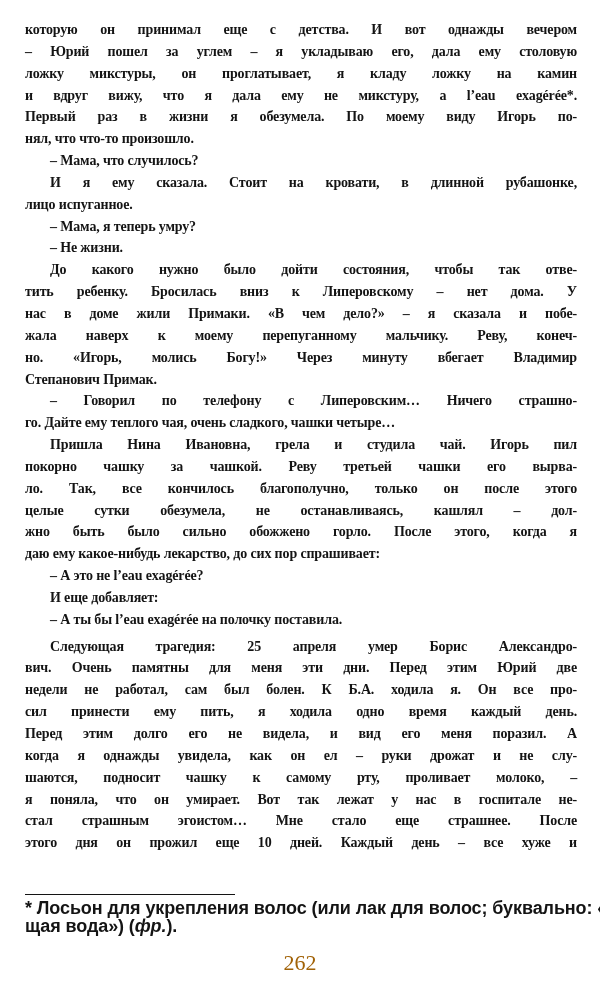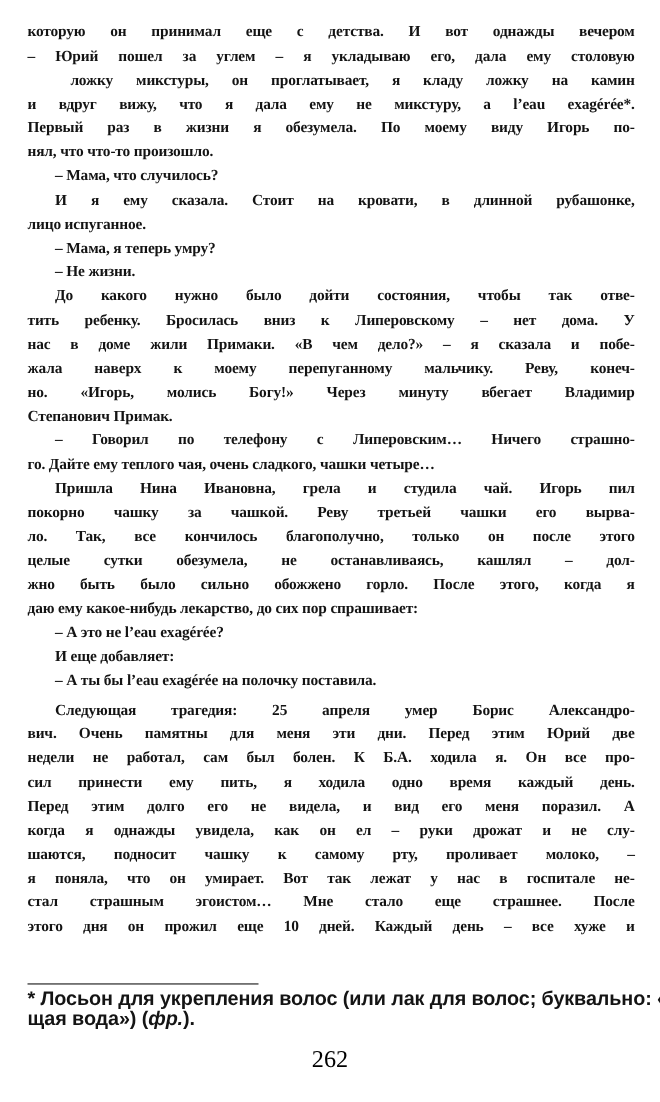--- a/index.html
+++ b/index.html
@@ -70,30 +70,30 @@
   .fn-line i { font-style: italic; }
   .page-number {
     position: absolute;
     left: 0;
     width: 600px;
     top: 950px;
     text-align: center;
     font-family: "Liberation Serif", "DejaVu Serif", serif;
     font-size: 22px;
     font-weight: normal;
-    color: #000000;
+    color: #a16207;
   }
 </style>
 </head>
 <body>
 
 <div class="page">
   <div class="line" style="white-space: nowrap;">которую он принимал еще с детства. И вот однажды вечером</div>
   <div class="line" style="white-space: nowrap;">– Юрий пошел за углем – я укладываю его, дала ему столовую</div>
-  <div class="line" style="white-space: nowrap; margin-left: 39px;">ложку микстуры, он проглатывает, я кладу ложку на камин</div>
+  <div class="line" style="white-space: nowrap;">ложку микстуры, он проглатывает, я кладу ложку на камин</div>
   <div class="line" style="white-space: nowrap;">и вдруг вижу, что я дала ему не микстуру, а l’eau exagérée*.</div>
   <div class="line" style="white-space: nowrap;">Первый раз в жизни я обезумела. По моему виду Игорь по-</div>
   <div class="line last" style="white-space: nowrap;">нял, что что-то произошло.</div>
   <div class="line last indent" style="white-space: nowrap;">– Мама, что случилось?</div>
   <div class="line indent" style="white-space: nowrap;">И я ему сказала. Стоит на кровати, в длинной рубашонке,</div>
   <div class="line last" style="white-space: nowrap;">лицо испуганное.</div>
   <div class="line last indent" style="white-space: nowrap;">– Мама, я теперь умру?</div>
   <div class="line last indent" style="white-space: nowrap;">– Не жизни.</div>
   <div class="line indent" style="white-space: nowrap;">До какого нужно было дойти состояния, чтобы так отве-</div>
   <div class="line" style="white-space: nowrap;">тить ребенку. Бросилась вниз к Липеровскому – нет дома. У</div>

